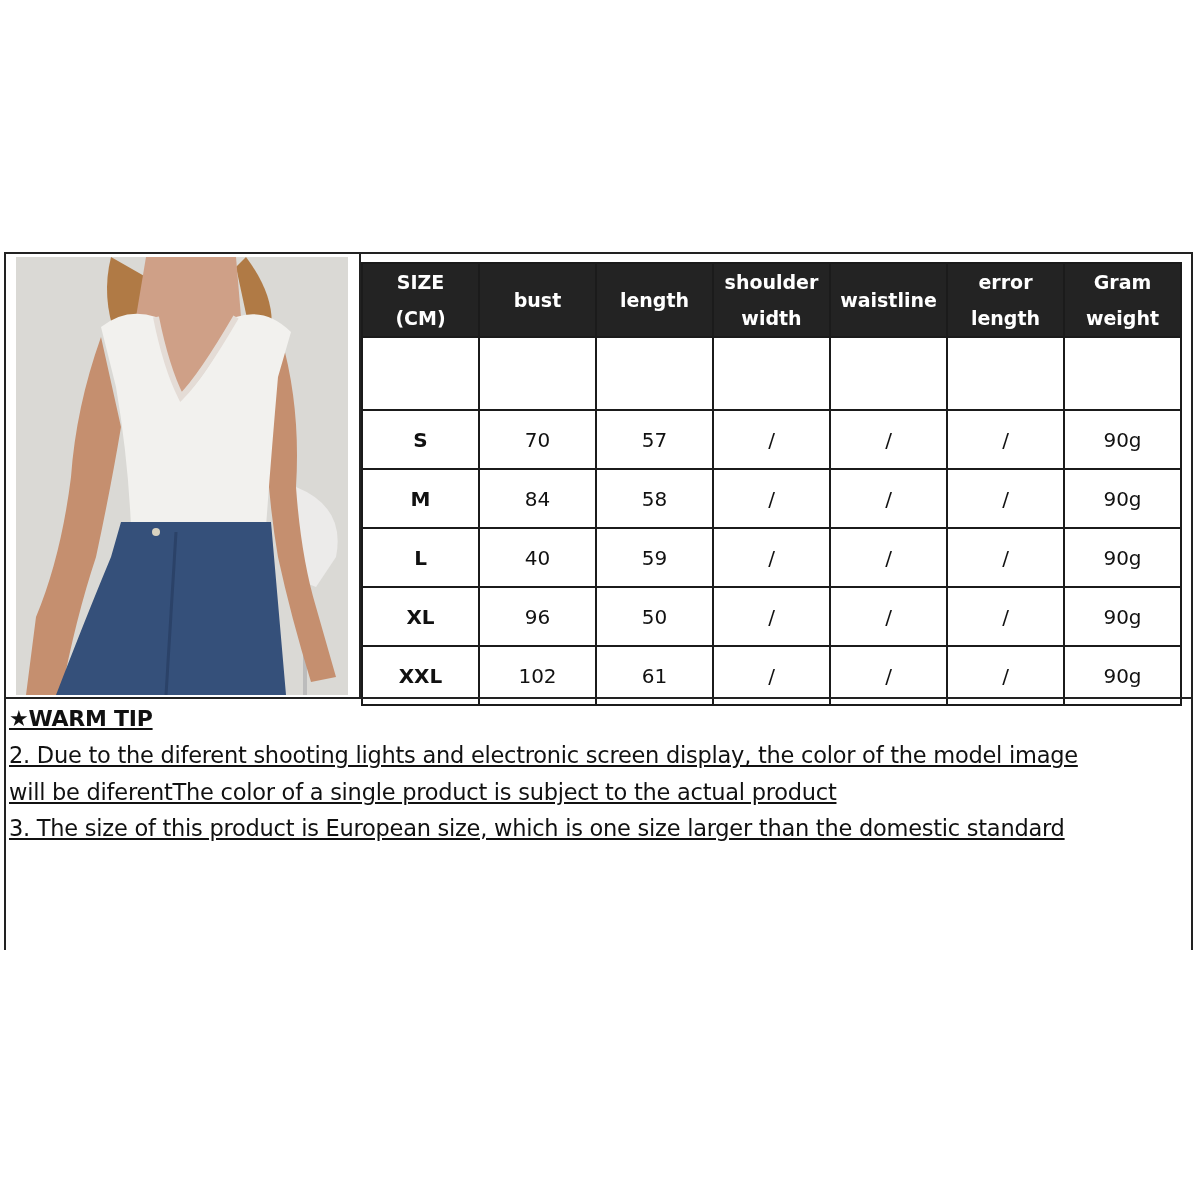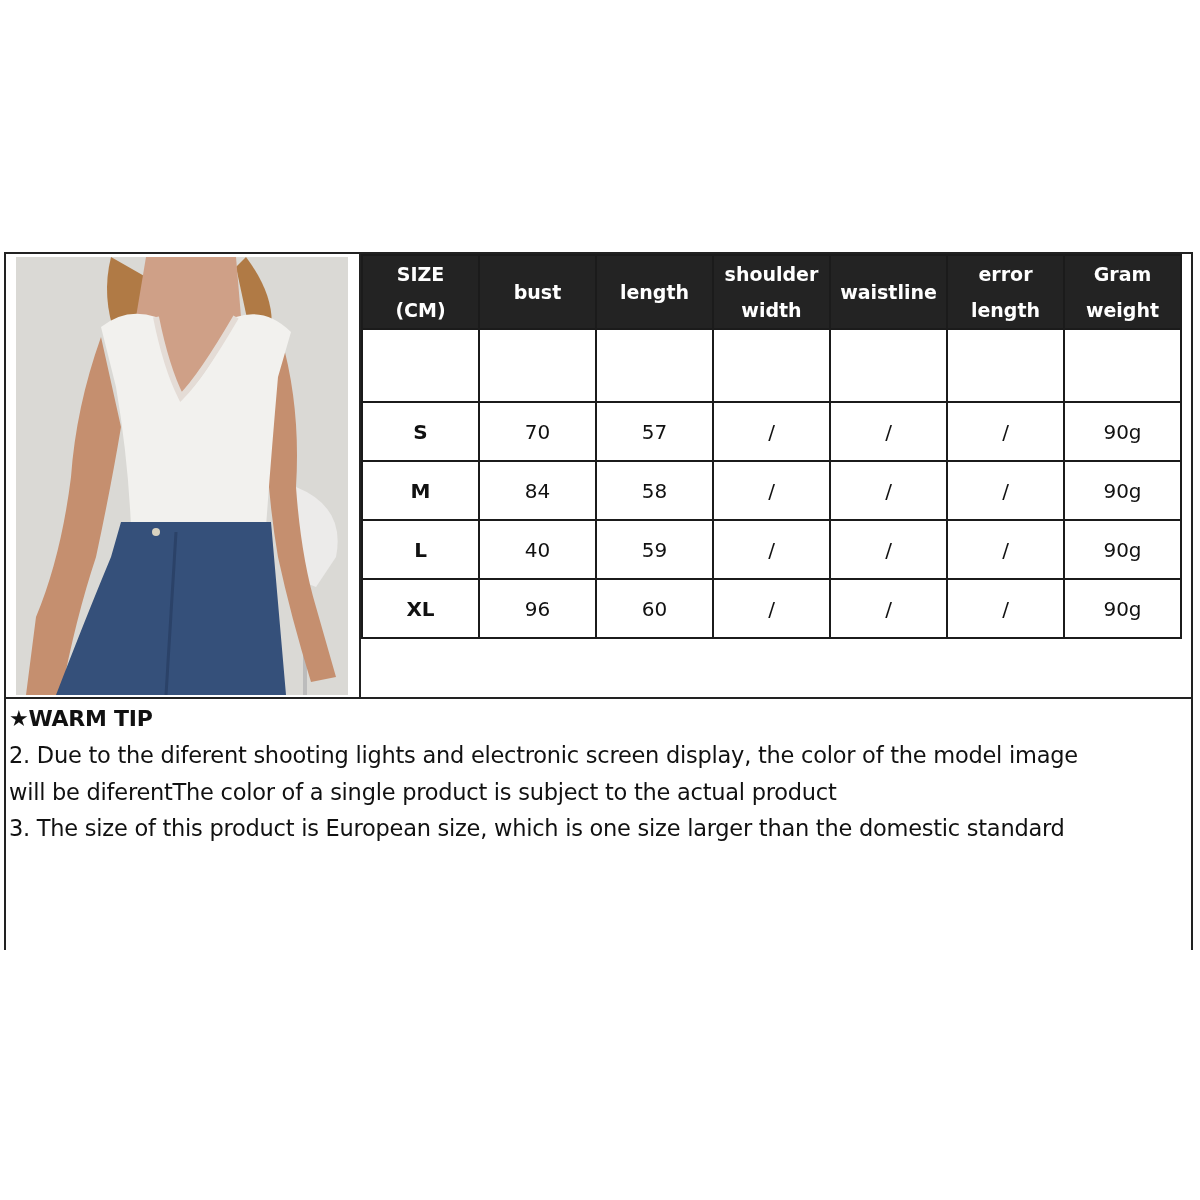--- a/index.html
+++ b/index.html
@@ -2,27 +2,27 @@
 <html><head>
   <meta charset="utf-8">
   <style>
     html, body { margin:0; padding:0; background:#ffffff; }
     body { width:1200px; height:1200px; position:relative; overflow:hidden; font-family:"Liberation Sans", "DejaVu Sans", sans-serif; color:#111; }
     .frame { position:absolute; left:4px; top:252px; width:1189px; height:698px; border-left:2px solid #222; border-right:2px solid #222; border-top:2px solid #222; box-sizing:border-box; }
     .photo-cell { position:absolute; left:4px; top:253px; width:357px; height:444px; border-right:2px solid #222; box-sizing:border-box; }
     .photo { position:absolute; left:12px; top:4px; width:332px; height:438px; overflow:hidden;
       background: linear-gradient(180deg, #d9d8d4 0%, #dcdbd7 100%); }
     .photo svg { width:100%; height:100%; display:block; }
-    table.size { position:absolute; left:361px; top:254px; border-collapse:collapse; table-layout:fixed; }
+    table.size { position:absolute; left:361px; top:262px; border-collapse:collapse; table-layout:fixed; }
     table.size td, table.size th { border:2px solid #1b1b1b; text-align:center; vertical-align:middle; padding:0; width:115px; }
     table.size th { background:#232323; color:#fff; font-family:"DejaVu Sans", sans-serif; font-weight:bold; font-size:19px; line-height:36px; height:70px; }
     table.size tr.empty td { height:71px; }
     table.size tr.data td { height:57px; font-family:"DejaVu Sans", sans-serif; font-size:20px; color:#111; }
     table.size tr.data td.size-label { font-weight:bold; }
-    .tips { position:absolute; left:6px; top:697px; width:1187px; border-top:2px solid #222; box-sizing:border-box; padding:2px 0 0 3px; font-family:"DejaVu Sans", sans-serif; font-size:22.5px; line-height:36.3px; color:#111; letter-spacing:-0.25px; }
+    .tips { position:absolute; left:6px; top:697px; width:1187px; border-top:2px solid #222; box-sizing:border-box; padding:2px 0 0 3px; font-family:"DejaVu Sans", sans-serif; font-size:22.5px; line-height:36.3px; color:#111; letter-spacing:-0.25px;text-decoration:underline; }
     .tips .title { font-weight:bold; font-size:22px; }
     .tips p { margin:0; }
   </style>
 </head>
 <body>
 
 <div class="frame"></div>
 
 <div class="photo-cell">
   <div class="photo">
@@ -96,21 +96,30 @@
       <td>40</td>
       <td>59</td>
       <td>/</td>
       <td>/</td>
       <td>/</td>
       <td>90g</td>
     </tr>
     <tr class="data">
       <td class="size-label">XL</td>
       <td>96</td>
-      <td>60</td>
+      <td>50</td>
+      <td>/</td>
+      <td>/</td>
+      <td>/</td>
+      <td>90g</td>
+    </tr>
+    <tr class="data">
+      <td class="size-label">XXL</td>
+      <td>102</td>
+      <td>61</td>
       <td>/</td>
       <td>/</td>
       <td>/</td>
       <td>90g</td>
     </tr>
   </tbody>
 </table>
 
 <div class="tips">
   <p class="title">★WARM TIP</p>

